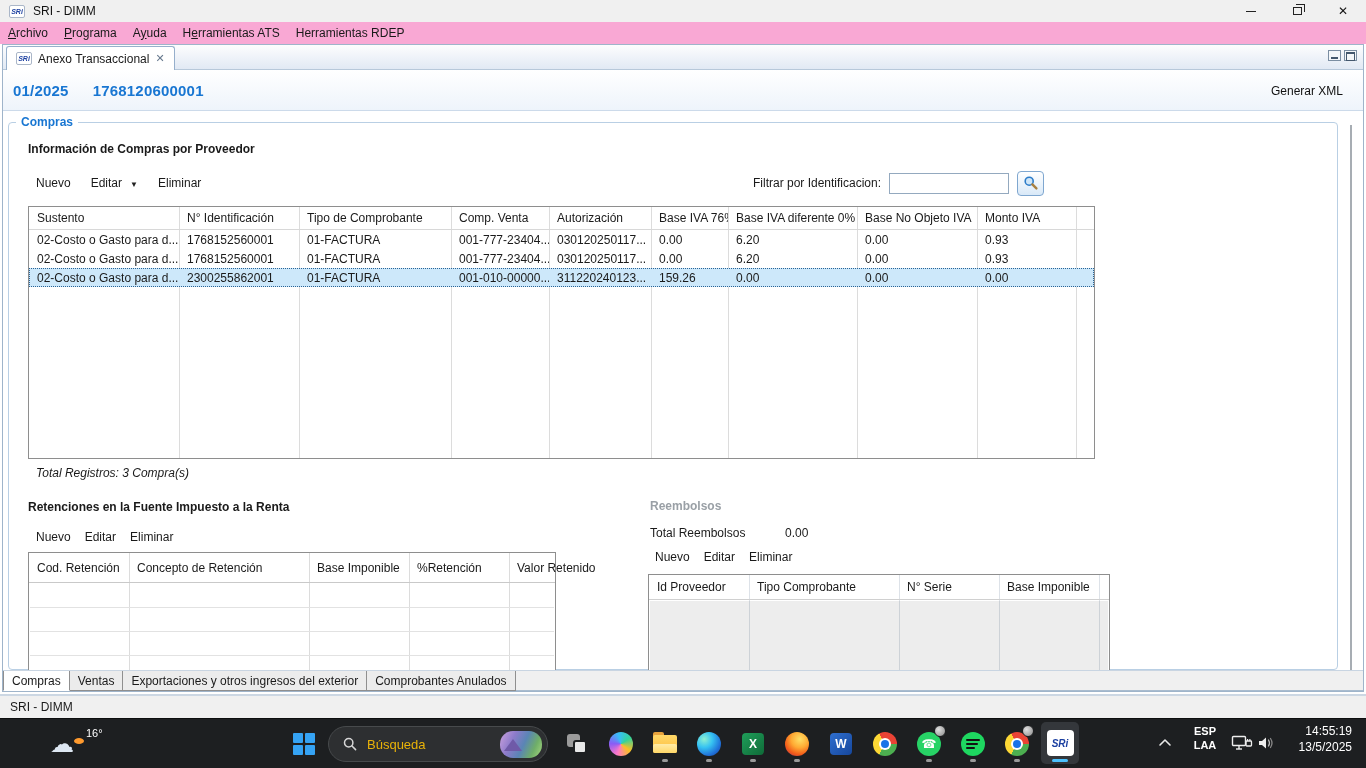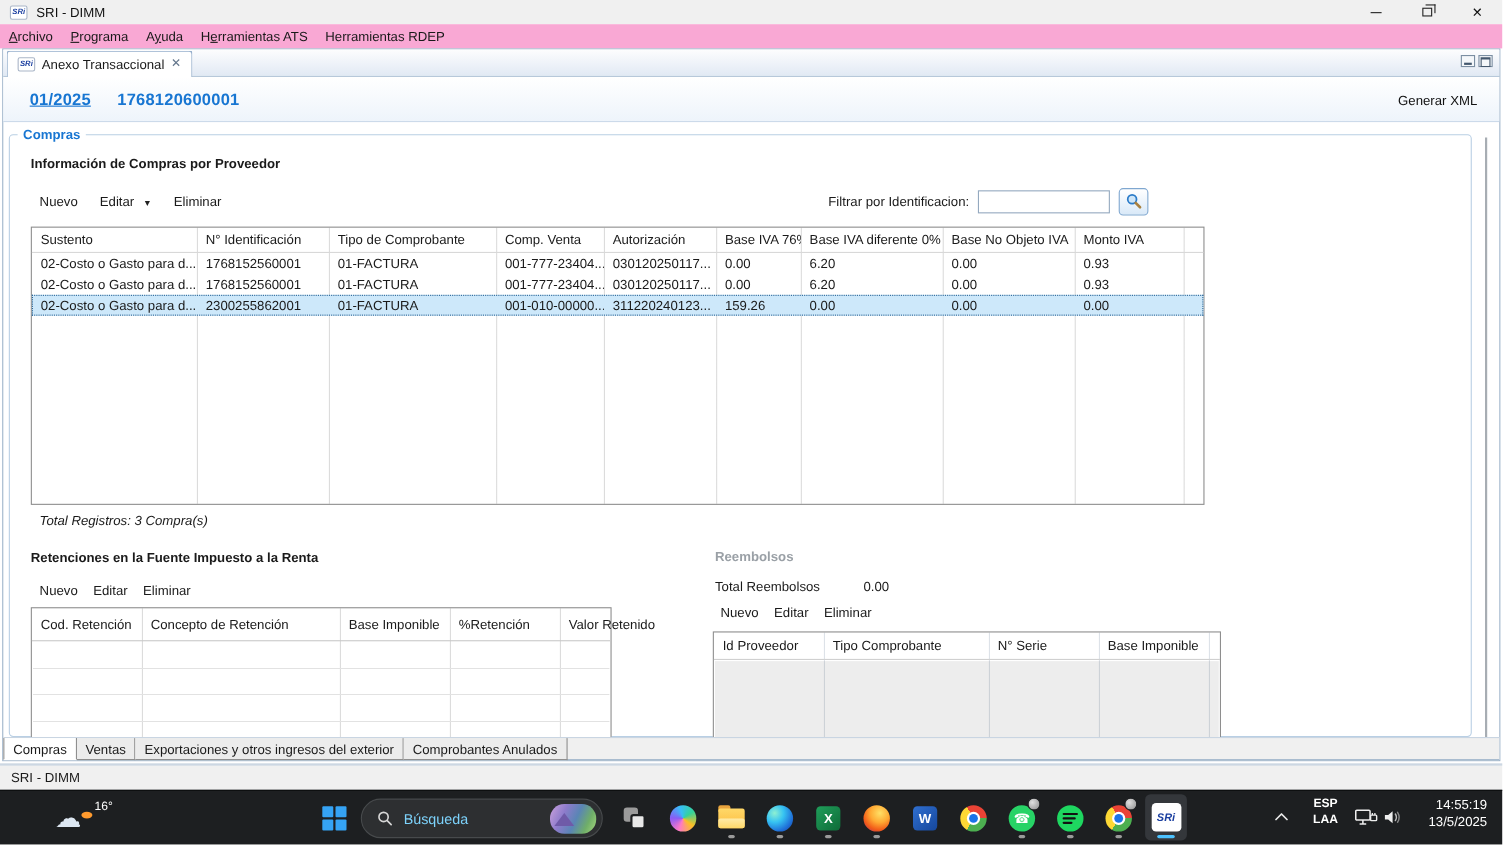--- a/index.html
+++ b/index.html
@@ -42,21 +42,21 @@
   .mini { width:13px; height:11px; border:1px solid #7b8ea2; background:#f4f7fa; }
   .mini-min::after { content:""; display:block; width:7px; height:2px; background:#44586e; margin:6px auto 0; }
   .mini-max::after { content:""; display:block; width:7px; height:6px; border:1px solid #44586e;
                      border-top-width:2px; margin:1px auto 0; }
 
   
   .headerstrip { left:3px; top:70px; width:1360px; height:41px;
                  background:linear-gradient(#ffffff,#eef4fb); border-bottom:1px solid #ccdaea;
                  display:flex; align-items:center; }
   .hdr-blue { color:#1876d2; font-size:15px; font-weight:bold; letter-spacing:.2px; white-space:nowrap; }
-  .hdr-period { margin-left:24px;text-decoration:underline; } .hdr-ruc { margin-left:24px; } .hdr-name { margin-left:26px; }
+  .hdr-period { margin-left:10px; } .hdr-ruc { margin-left:24px; } .hdr-name { margin-left:26px; }
   .generar { position:absolute; right:20px; top:0; height:41px; display:flex; align-items:center;
              font-size:12px; color:#111; }
 
   
   .groupbox { left:8px; top:122px; width:1330px; height:548px; border:1px solid #b9cfe4; border-radius:4px; }
   .groupbox-label { left:16px; top:115px; background:#fff; padding:0 5px; color:#1876d2; font-weight:bold; }
   .sec-title { font-weight:bold; }
 
   .tb { display:flex; align-items:center; gap:20px; }
   .tb-item { white-space:nowrap; }
@@ -129,21 +129,21 @@
   .cloud::after { content:"☁"; }
   .sun-glint { position:absolute; left:30px; top:16px; width:10px; height:6px; background:#ff9a2e; border-radius:50%; }
   .temp { position:absolute; left:42px; top:5px; color:#fff; font-size:11px; }
 
   .start { left:293px; top:733px; width:22px; height:22px; display:grid;
            grid-template-columns:1fr 1fr; grid-template-rows:1fr 1fr; gap:2px; }
   .start span { background:#35a3f4; border-radius:1px; }
 
   .searchpill { left:328px; top:726px; width:220px; height:36px; border-radius:18px; background:#2d2f31;
                 border:1px solid #474a4c; display:flex; align-items:center; gap:10px; padding:0 5px 0 14px; }
-  .search-text { color:#7dd3fc; font-size:13px; flex:1; }
+  .search-text { color:#eab308; font-size:13px; flex:1; }
   .bing-img { width:42px; height:27px; border-radius:13px; position:relative; overflow:hidden;
               background:linear-gradient(115deg,#cba2dd 0%,#8d7bcb 30%,#5a85b5 55%,#6fae68 78%,#a8d97f 100%); }
   .bing-img::after { content:""; position:absolute; left:4px; top:8px; width:0; height:0;
                      border-left:9px solid transparent; border-right:9px solid transparent;
                      border-bottom:12px solid #6f5aa8; }
 
   .tview { position:relative; width:24px; height:24px; }
   .tview .back { position:absolute; left:2px; top:2px; width:13px; height:13px; background:#9b9b9b; border-radius:3px; }
   .tview .front { position:absolute; left:8px; top:8px; width:14px; height:14px; background:#e8e8e8;
                   border-radius:3px; border:2px solid #1d1f21; }

